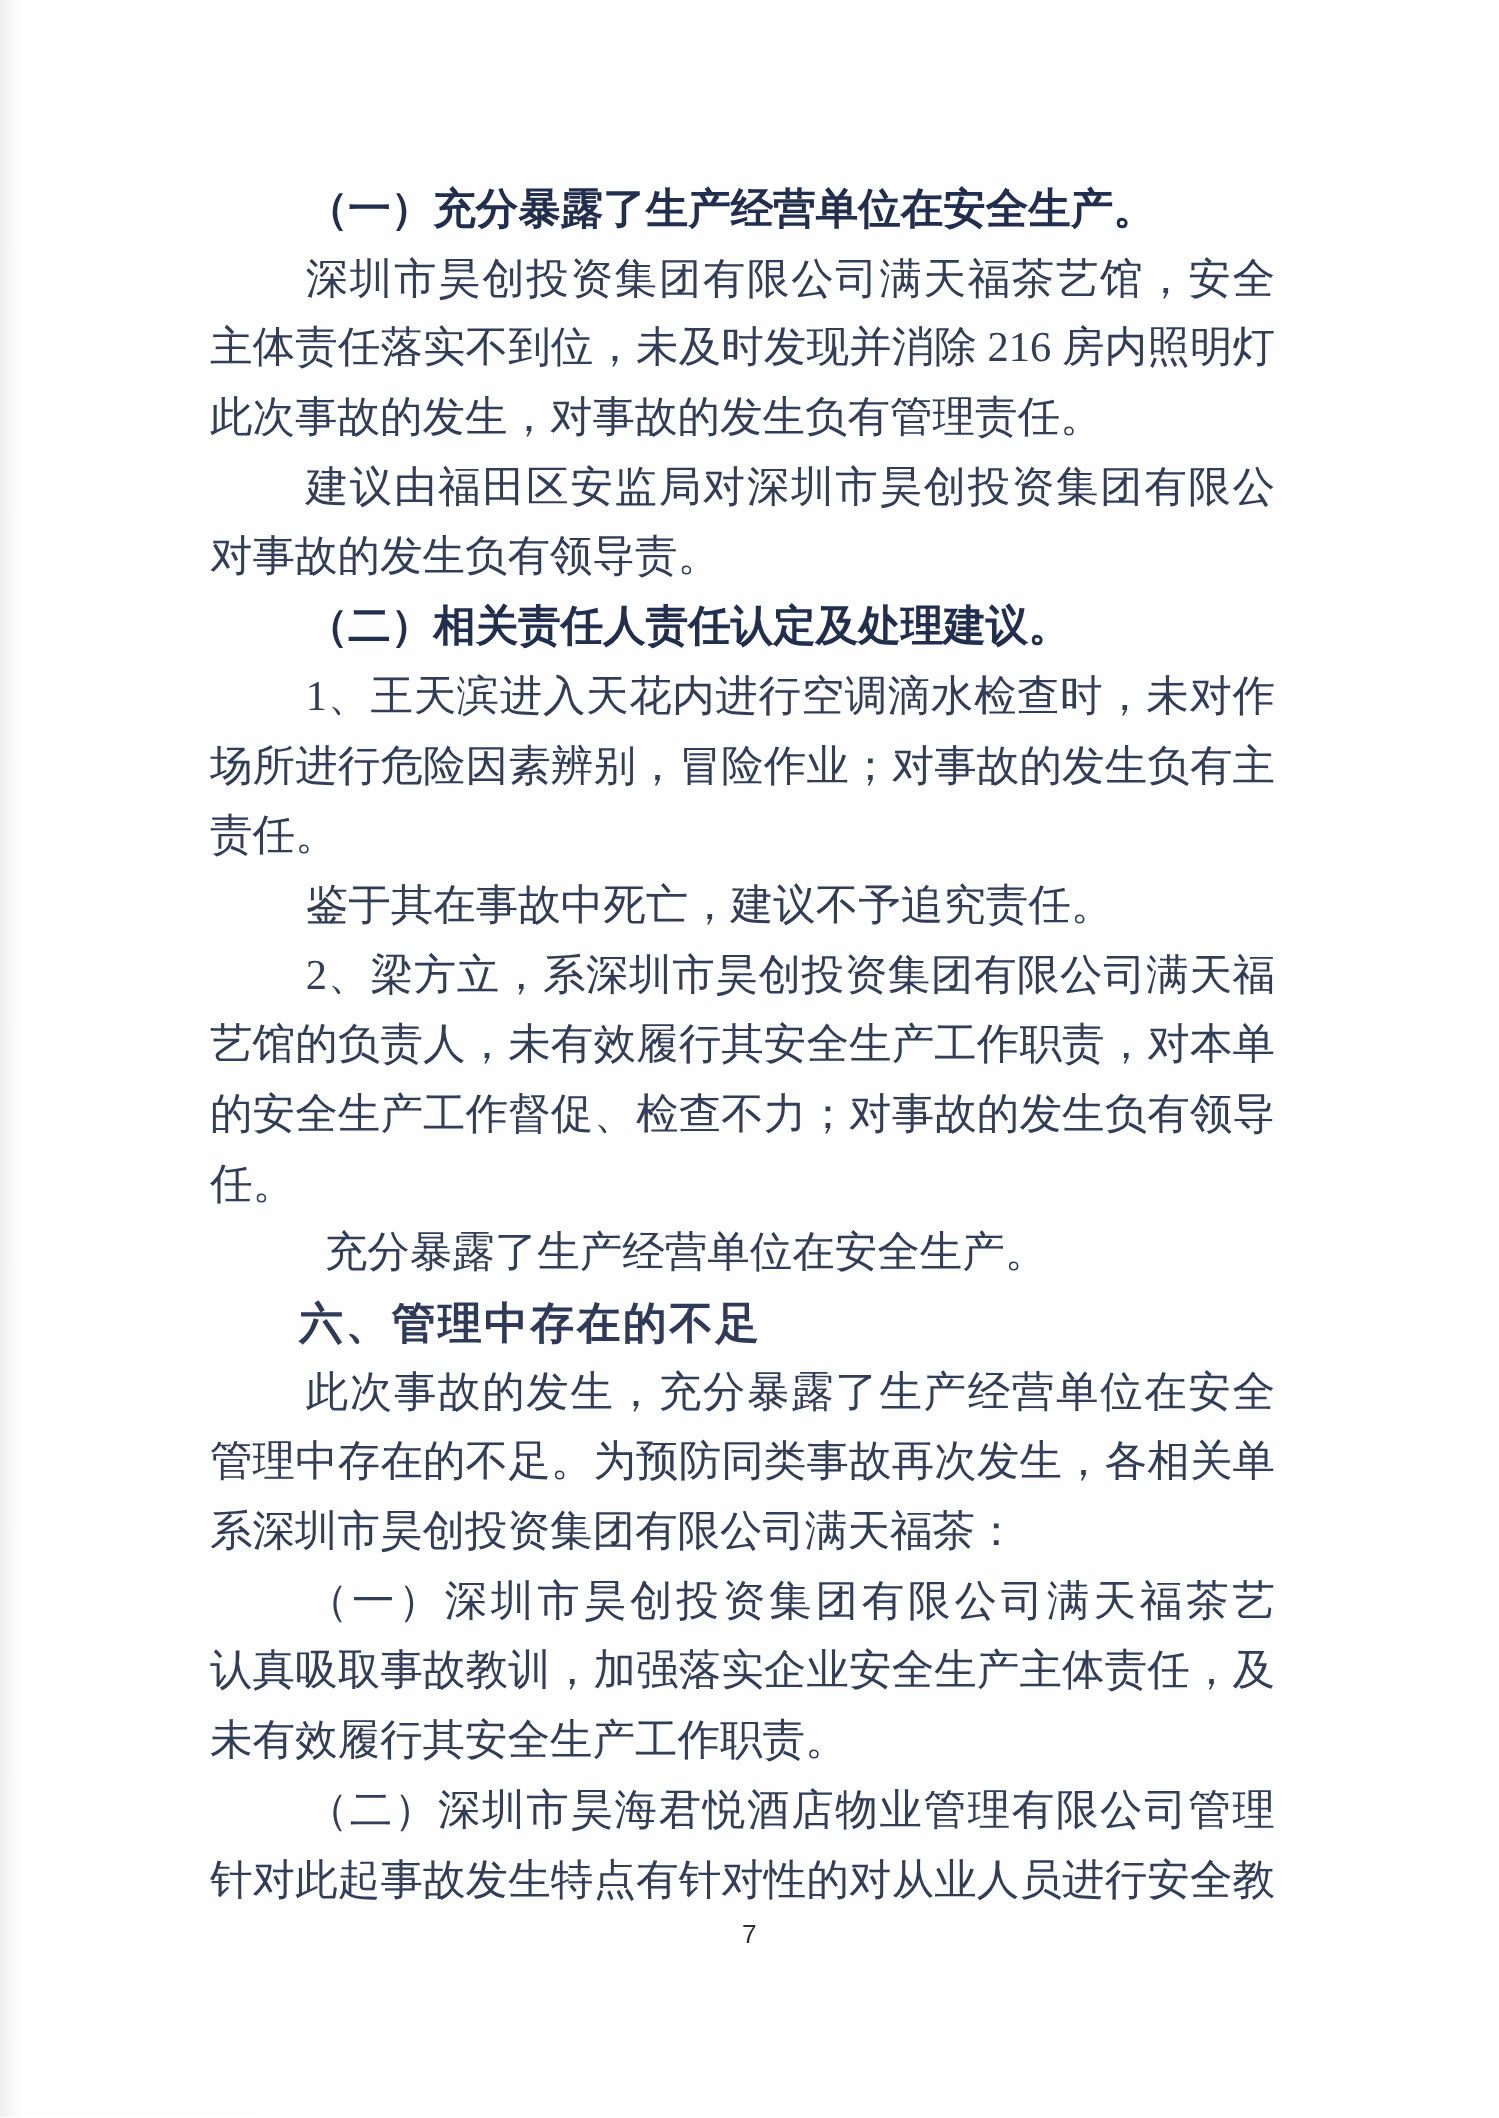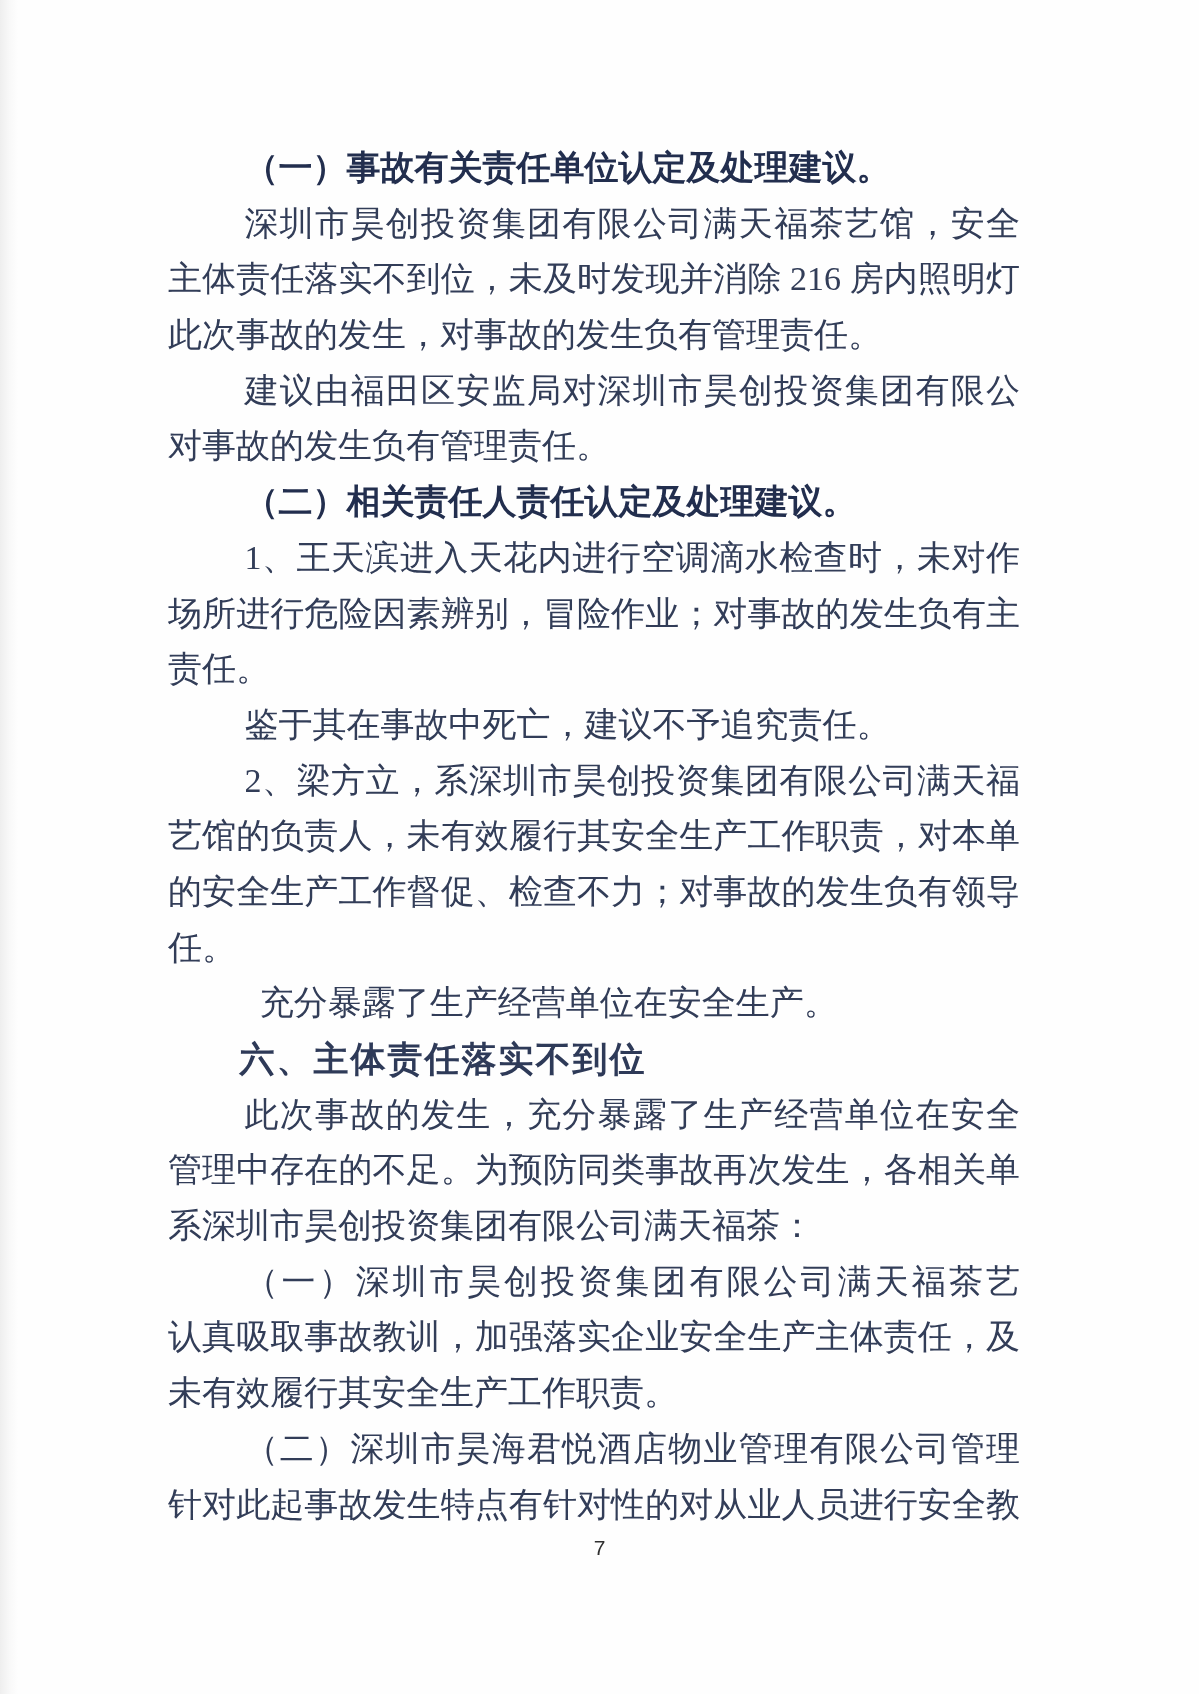--- a/index.html
+++ b/index.html
@@ -65,37 +65,37 @@
     font-size: 21px;
     color: var(--page-number-color, #2f2f2f);
   }
 </style>
 </head>
 <body>
 
 <div class="page" style="background: rgb(254, 254, 254);">
   <div class="scan-edge"></div>
   <main class="content">
-      <div class="line heading-serif" style="padding-left: 76.5px;">（一）事故有关责任单位认定及处理建议。</div>
+      <div class="line heading-serif" style="padding-left: 76.5px;">（一）充分暴露了生产经营单位在安全生产。</div>
       <div class="line  j" style="padding-left: 76.5px;">深圳市昊创投资集团有限公司满天福茶艺馆，安全生产</div>
       <div class="line  j">主体责任落实不到位，未及时发现并消除 216 房内照明灯漏</div>
       <div class="line ">此次事故的发生，对事故的发生负有管理责任。</div>
       <div class="line  j" style="padding-left: 76.5px;">建议由福田区安监局对深圳市昊创投资集团有限公司</div>
-      <div class="line ">对事故的发生负有管理责任。</div>
+      <div class="line ">对事故的发生负有领导责。</div>
       <div class="line heading-serif" style="padding-left: 76.5px;">（二）相关责任人责任认定及处理建议。</div>
       <div class="line  j" style="padding-left: 76.5px;">1、王天滨进入天花内进行空调滴水检查时，未对作业</div>
       <div class="line  j">场所进行危险因素辨别，冒险作业；对事故的发生负有主要</div>
       <div class="line ">责任。</div>
       <div class="line " style="padding-left: 76.5px;">鉴于其在事故中死亡，建议不予追究责任。</div>
       <div class="line  j" style="padding-left: 76.5px;">2、梁方立，系深圳市昊创投资集团有限公司满天福茶</div>
       <div class="line  j">艺馆的负责人，未有效履行其安全生产工作职责，对本单位</div>
       <div class="line  j">的安全生产工作督促、检查不力；对事故的发生负有领导责</div>
       <div class="line ">任。</div>
       <div class="line " style="padding-left: 91.8px;">充分暴露了生产经营单位在安全生产。</div>
-      <div class="line heading-hei" style="padding-left: 71.4px;">六、主体责任落实不到位</div>
+      <div class="line heading-hei" style="padding-left: 71.4px;">六、管理中存在的不足</div>
       <div class="line  j" style="padding-left: 76.5px;">此次事故的发生，充分暴露了生产经营单位在安全生产</div>
       <div class="line  j">管理中存在的不足。为预防同类事故再次发生，各相关单位</div>
       <div class="line ">系深圳市昊创投资集团有限公司满天福茶：</div>
       <div class="line  j" style="padding-left: 76.5px;">（一）深圳市昊创投资集团有限公司满天福茶艺馆，要</div>
       <div class="line  j">认真吸取事故教训，加强落实企业安全生产主体责任，及时</div>
       <div class="line ">未有效履行其安全生产工作职责。</div>
       <div class="line  j" style="padding-left: 76.5px;">（二）深圳市昊海君悦酒店物业管理有限公司管理处，</div>
       <div class="line  j">针对此起事故发生特点有针对性的对从业人员进行安全教</div>
     </main>
   <div class="page-number">7</div>

